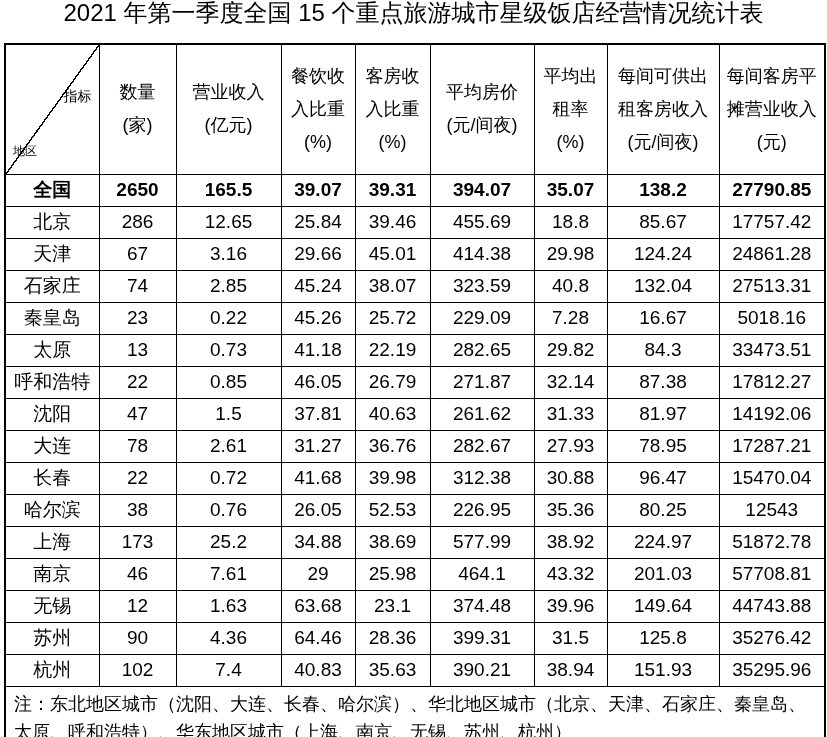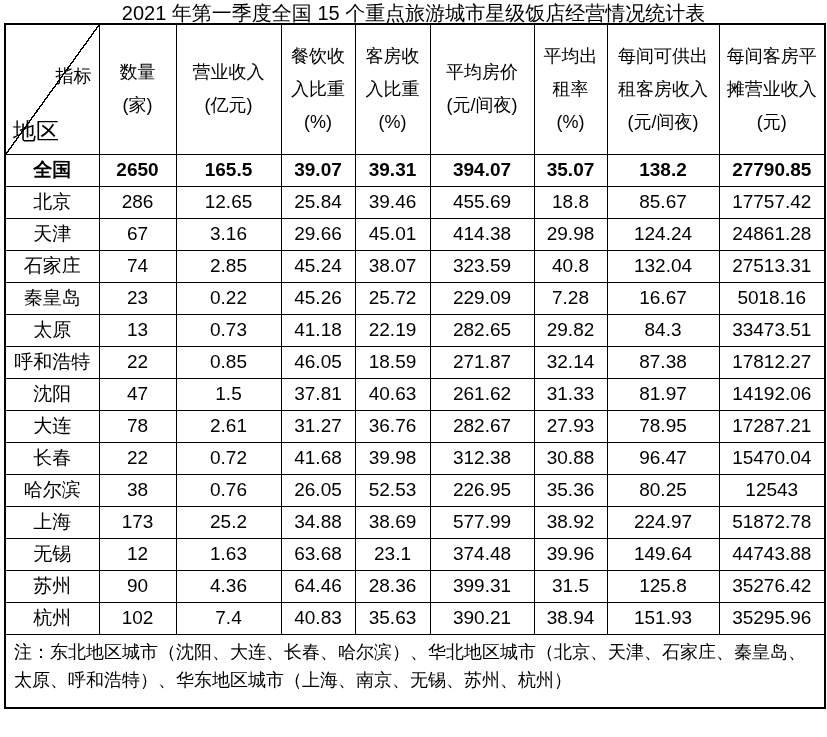--- a/index.html
+++ b/index.html
@@ -6,23 +6,23 @@
   html, body {
     width: 827px; height: 737px;
     background: #ffffff;
     color: #000000;
     font-family: "Liberation Sans", sans-serif;
   }
   .page { width: 827px; height: 737px; overflow: hidden; }
 
   .title {
     width: 827px;
-    height: 23px;
+    height: 43px;
     text-align: center;
-    font-size: 20px;
+    font-size: 24px;
     line-height: 26px;
     white-space: nowrap;
   }
 
   table.stat-table {
     margin-left: 4px;
     width: 820px;
     border-collapse: collapse;
     table-layout: fixed;
     border: 2px solid #000;
@@ -46,25 +46,25 @@
   
   th.corner {
     position: relative;
     padding: 0;
     background-image: linear-gradient(to bottom right,
       transparent calc(50% - 0.7px), #000 calc(50% - 0.7px),
       #000 calc(50% + 0.7px), transparent calc(50% + 0.7px));
   }
   th.corner .corner-top {
     position: absolute; top: 40px; right: 7px;
-    font-size: 18px; line-height: 22px;
+    font-size: 14px; line-height: 22px;
   }
   th.corner .corner-bottom {
     position: absolute; bottom: 12px; left: 7px;
-    font-size: 23px; line-height: 22px;
+    font-size: 12px; line-height: 22px;
   }
 
   
   .stat-table tbody tr { height: 32px; margin-top: 24px; }
   .stat-table tbody td { font-size: 19px; }
   .stat-table tbody tr.total-row td { font-weight: bold; }
 
   
   .stat-table tfoot td.note {
     text-align: left;
@@ -188,21 +188,21 @@
     <td>282.65</td>
     <td>29.82</td>
     <td>84.3</td>
     <td>33473.51</td>
   </tr>
         <tr>
     <td>呼和浩特</td>
     <td>22</td>
     <td>0.85</td>
     <td>46.05</td>
-    <td>18.59</td>
+    <td>26.79</td>
     <td>271.87</td>
     <td>32.14</td>
     <td>87.38</td>
     <td>17812.27</td>
   </tr>
         <tr>
     <td>沈阳</td>
     <td>47</td>
     <td>1.5</td>
     <td>37.81</td>
@@ -250,20 +250,31 @@
     <td>173</td>
     <td>25.2</td>
     <td>34.88</td>
     <td>38.69</td>
     <td>577.99</td>
     <td>38.92</td>
     <td>224.97</td>
     <td>51872.78</td>
   </tr>
         <tr>
+    <td>南京</td>
+    <td>46</td>
+    <td>7.61</td>
+    <td>29</td>
+    <td>25.98</td>
+    <td>464.1</td>
+    <td>43.32</td>
+    <td>201.03</td>
+    <td>57708.81</td>
+  </tr>
+        <tr>
     <td>无锡</td>
     <td>12</td>
     <td>1.63</td>
     <td>63.68</td>
     <td>23.1</td>
     <td>374.48</td>
     <td>39.96</td>
     <td>149.64</td>
     <td>44743.88</td>
   </tr>

